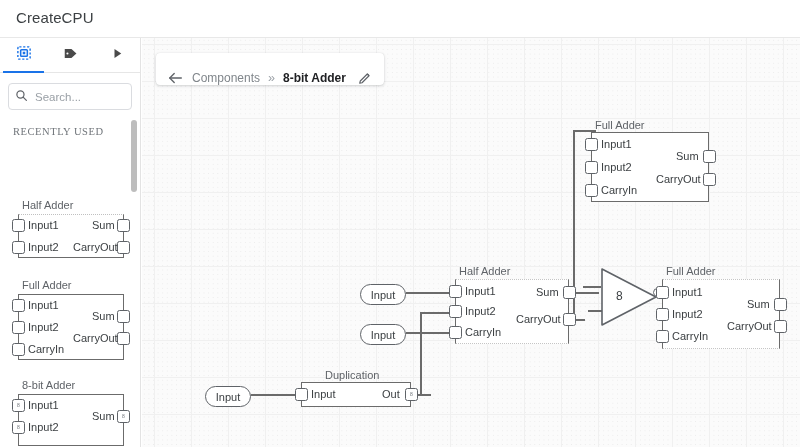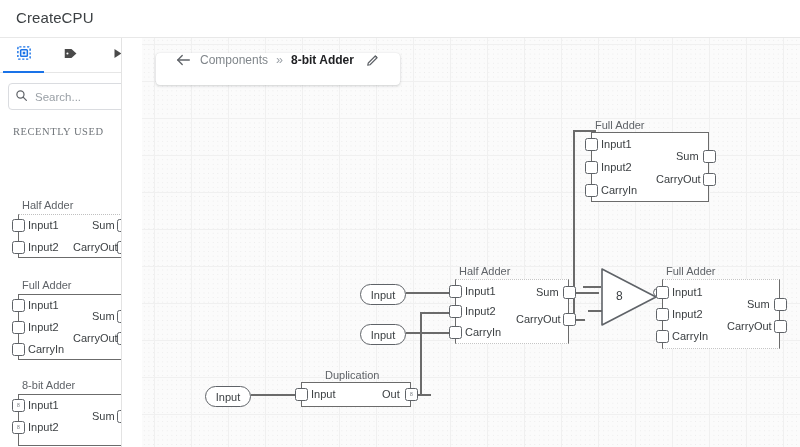--- a/index.html
+++ b/index.html
@@ -20,21 +20,21 @@
     background: #ffffff;
     border-bottom: 1px solid #e8e8e8;
   }
   .titlebar .app-title {
     position: absolute; left: 16px; top: 9px;
     font-size: 15px; color: #3c4043; letter-spacing: .1px;
   }
 
   
   .sidebar {
-    position: absolute; left: 0; top: 38px; width: 122px; height: 409px;
+    position: absolute; left: 0; top: 38px; width: 141px; height: 409px;
     background: #ffffff;
     border-right: 1px solid #e3e3e3;
     overflow: hidden;
     padding-left: 30px;
   }
   .tabbar {
     position: absolute; left: 0; top: 0; width: 141px; height: 35px;
     border-bottom: 1px solid #e6e6e6;
     display: flex; align-items: center;
   }
@@ -105,21 +105,21 @@
     background-size: 37px 37px, 37px 37px, 4.6px 4.6px;
     background-position: 12px 6px, 12px 6px, 0 0;
     overflow: hidden;
   }
 
   
   .breadcrumb {
     position: absolute; left: 14px; top: 15px; height: 32px;
     background: #ffffff; border-radius: 4px;
     box-shadow: 0 1px 3px rgba(60,64,67,.22), 0 0 1px rgba(60,64,67,.12);
-    display: flex; align-items: flex-start; padding: 0 20px;
+    display: flex; align-items: flex-end; padding: 0 12px;
     gap: 8px;
   }
   .bc-back { display: flex; align-items: center; cursor: pointer; }
   .bc-crumb { font-size: 12px; color: #80868b; cursor: pointer; }
   .bc-sep { font-size: 12.5px; color: #9aa0a6; }
   .bc-current { font-size: 12px; color: #202124; font-weight: bold; }
   .bc-edit { display: flex; align-items: center; cursor: pointer; margin-left: 4px; }
 
   
   .blk { position: absolute; }

